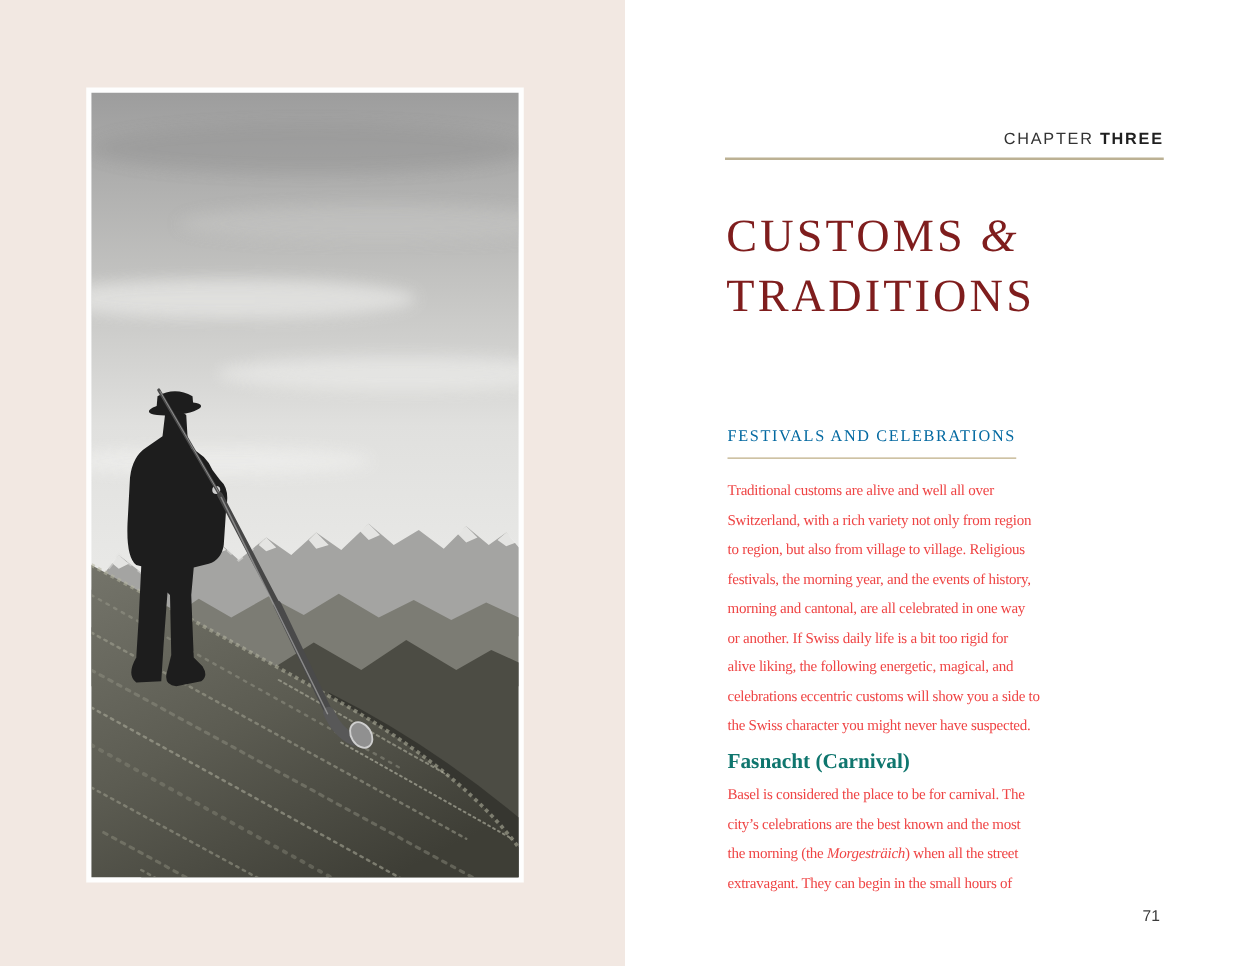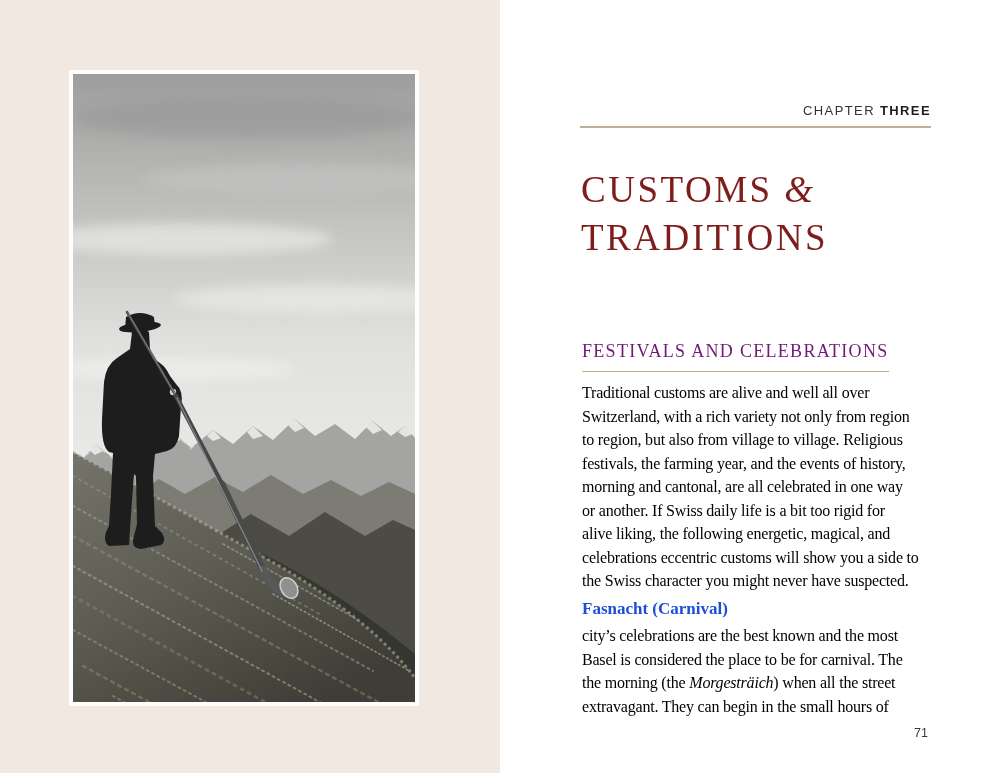--- a/index.html
+++ b/index.html
@@ -21,31 +21,31 @@
                  font-size:13px;letter-spacing:1.4px;color:#333333;white-space:nowrap;}
   .chapter-label .num{font-weight:700;color:#1f1f1f;}
   .chapter-rule{position:absolute;left:80px;top:126px;width:351px;height:2px;background:#bcb194;}
 
   .chapter-title{position:absolute;left:81px;top:166px;
                  font-size:37px;line-height:48px;letter-spacing:2.5px;
                  color:#7f1d1d;white-space:nowrap;}
   .chapter-title .amp{font-style:italic;letter-spacing:0;}
 
   .section-heading{position:absolute;left:82px;top:341px;display:inline-block;
-                   font-size:18px;letter-spacing:1.3px;color:#701a75;
+                   font-size:13px;letter-spacing:1.3px;color:#0369a1;
                    padding-bottom:9px;border-bottom:1px solid #bfae86;white-space:nowrap;}
 
-  .body-block{position:absolute;left:82px;color:#000000;font-size:16px;
+  .body-block{position:absolute;left:82px;color:#ef4444;font-size:12px;
               line-height:23.5px;letter-spacing:-0.2px;}
   .body-block .line{white-space:nowrap;}
   #para1{top:381px;}
   #para2{top:624px;}
 
   .subsection-heading{position:absolute;left:82px;top:599px;
-                      font-size:17px;font-weight:700;color:#1d4ed8;white-space:nowrap;}
+                      font-size:17px;font-weight:700;color:#0f766e;white-space:nowrap;}
 
   .page-number{position:absolute;left:414px;top:726px;
                font-family:"Liberation Sans", sans-serif;
                font-size:12.5px;color:#3a3a3a;text-align:center;}
 </style>
 </head>
 <body>
 
 <div class="book">
 
@@ -150,32 +150,32 @@
       <div><span>CUSTOMS</span>&nbsp;<span class="amp">&amp;</span></div>
       <div>TRADITIONS</div>
     </div>
 
     <div class="section-heading">FESTIVALS AND CELEBRATIONS</div>
 
     <div class="body-block" id="para1">
       <div class="line">Traditional customs are alive and well all over</div>
       <div class="line">Switzerland, with a rich variety not only from region</div>
       <div class="line">to region, but also from village to village. Religious</div>
-      <div class="line">festivals, the farming year, and the events of history,</div>
+      <div class="line">festivals, the morning year, and the events of history,</div>
       <div class="line">morning and cantonal, are all celebrated in one way</div>
       <div class="line">or another. If Swiss daily life is a bit too rigid for</div>
       <div class="line">alive liking, the following energetic, magical, and</div>
       <div class="line">celebrations eccentric customs will show you a side to</div>
       <div class="line">the Swiss character you might never have suspected.</div>
     </div>
 
     <div class="subsection-heading">Fasnacht (Carnival)</div>
 
     <div class="body-block" id="para2">
+      <div class="line">Basel is considered the place to be for carnival. The</div>
       <div class="line">city’s celebrations are the best known and the most</div>
-      <div class="line">Basel is considered the place to be for carnival. The</div>
       <div class="line"><span>the morning (the </span><em>Morgesträich</em><span>) when all the street</span></div>
       <div class="line">extravagant. They can begin in the small hours of</div>
     </div>
 
     <div class="page-number">71</div>
   </div>
 </div>
 
 </body></html>

